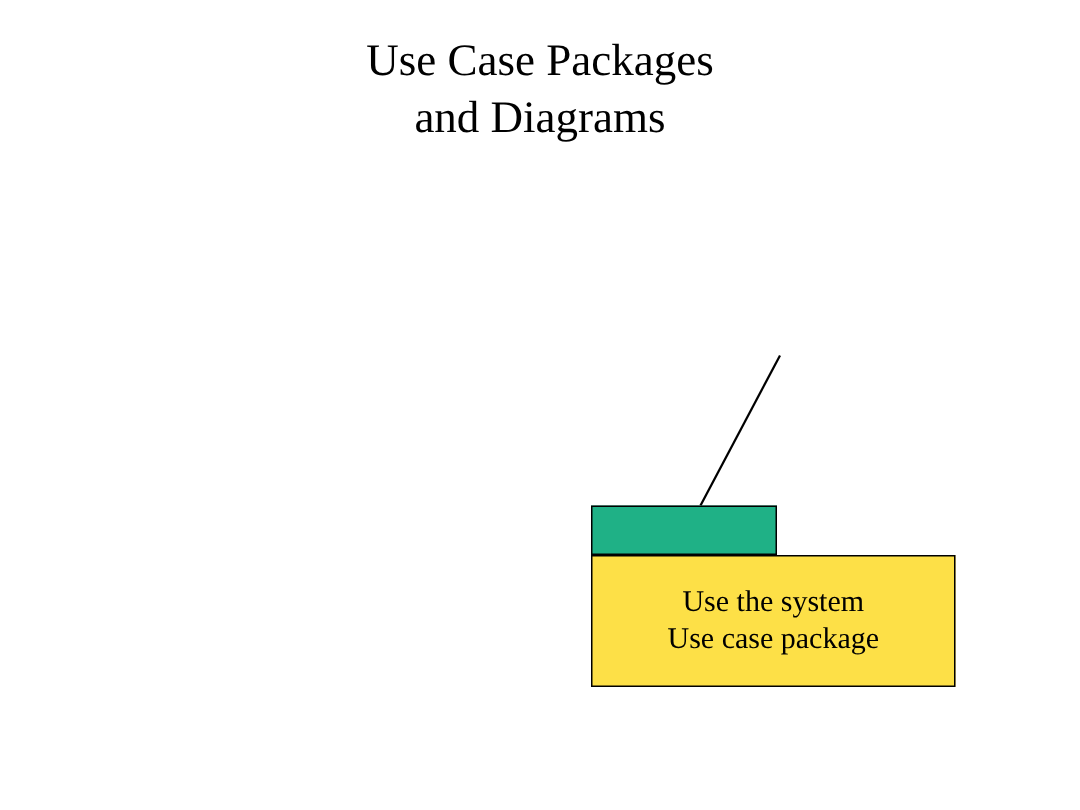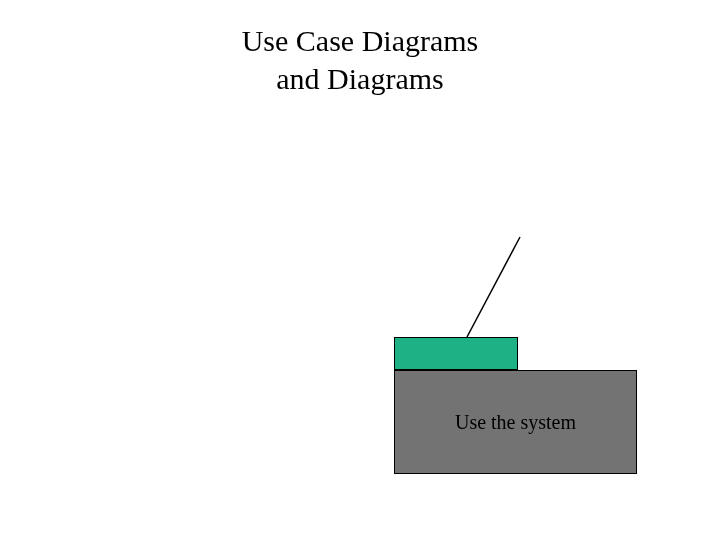--- a/index.html
+++ b/index.html
@@ -46,25 +46,26 @@
     .connector-line {
       position: absolute;
       stroke: #000000;
       stroke-width: 1.5;
     }
   </style>
 </head>
 <body>
 
 <div class="title">
-  <span>Use Case Diagrams</span><br>
+  <span>Use Case Packages</span><br>
   <span>and Diagrams</span>
 </div>
 
 <svg width="720" height="540" style="position:absolute;top:0;left:0;pointer-events:none;">
   <line class="connector-line" x1="467" y1="337" x2="520" y2="237"></line>
 </svg>
 
 <div class="package-tab" style="left: 394px; top: 337px; width: 124px; height: 33px; background: rgb(31, 177, 134);"></div>
 
-<div class="package-body" style="left: 394px; top: 370px; width: 243px; height: 104px; background: #737373;">
+<div class="package-body" style="left: 394px; top: 370px; width: 243px; height: 88px; background: #fde047;">
   <div class="package-label">Use the system</div>
+  <div class="package-label">Use case package</div>
 </div>
 
 </body></html>

